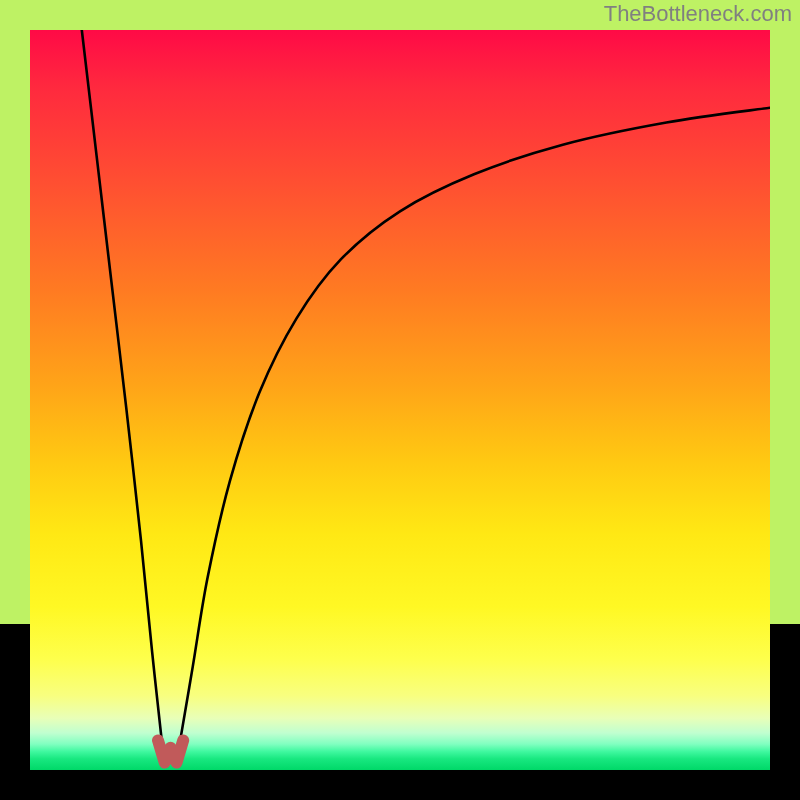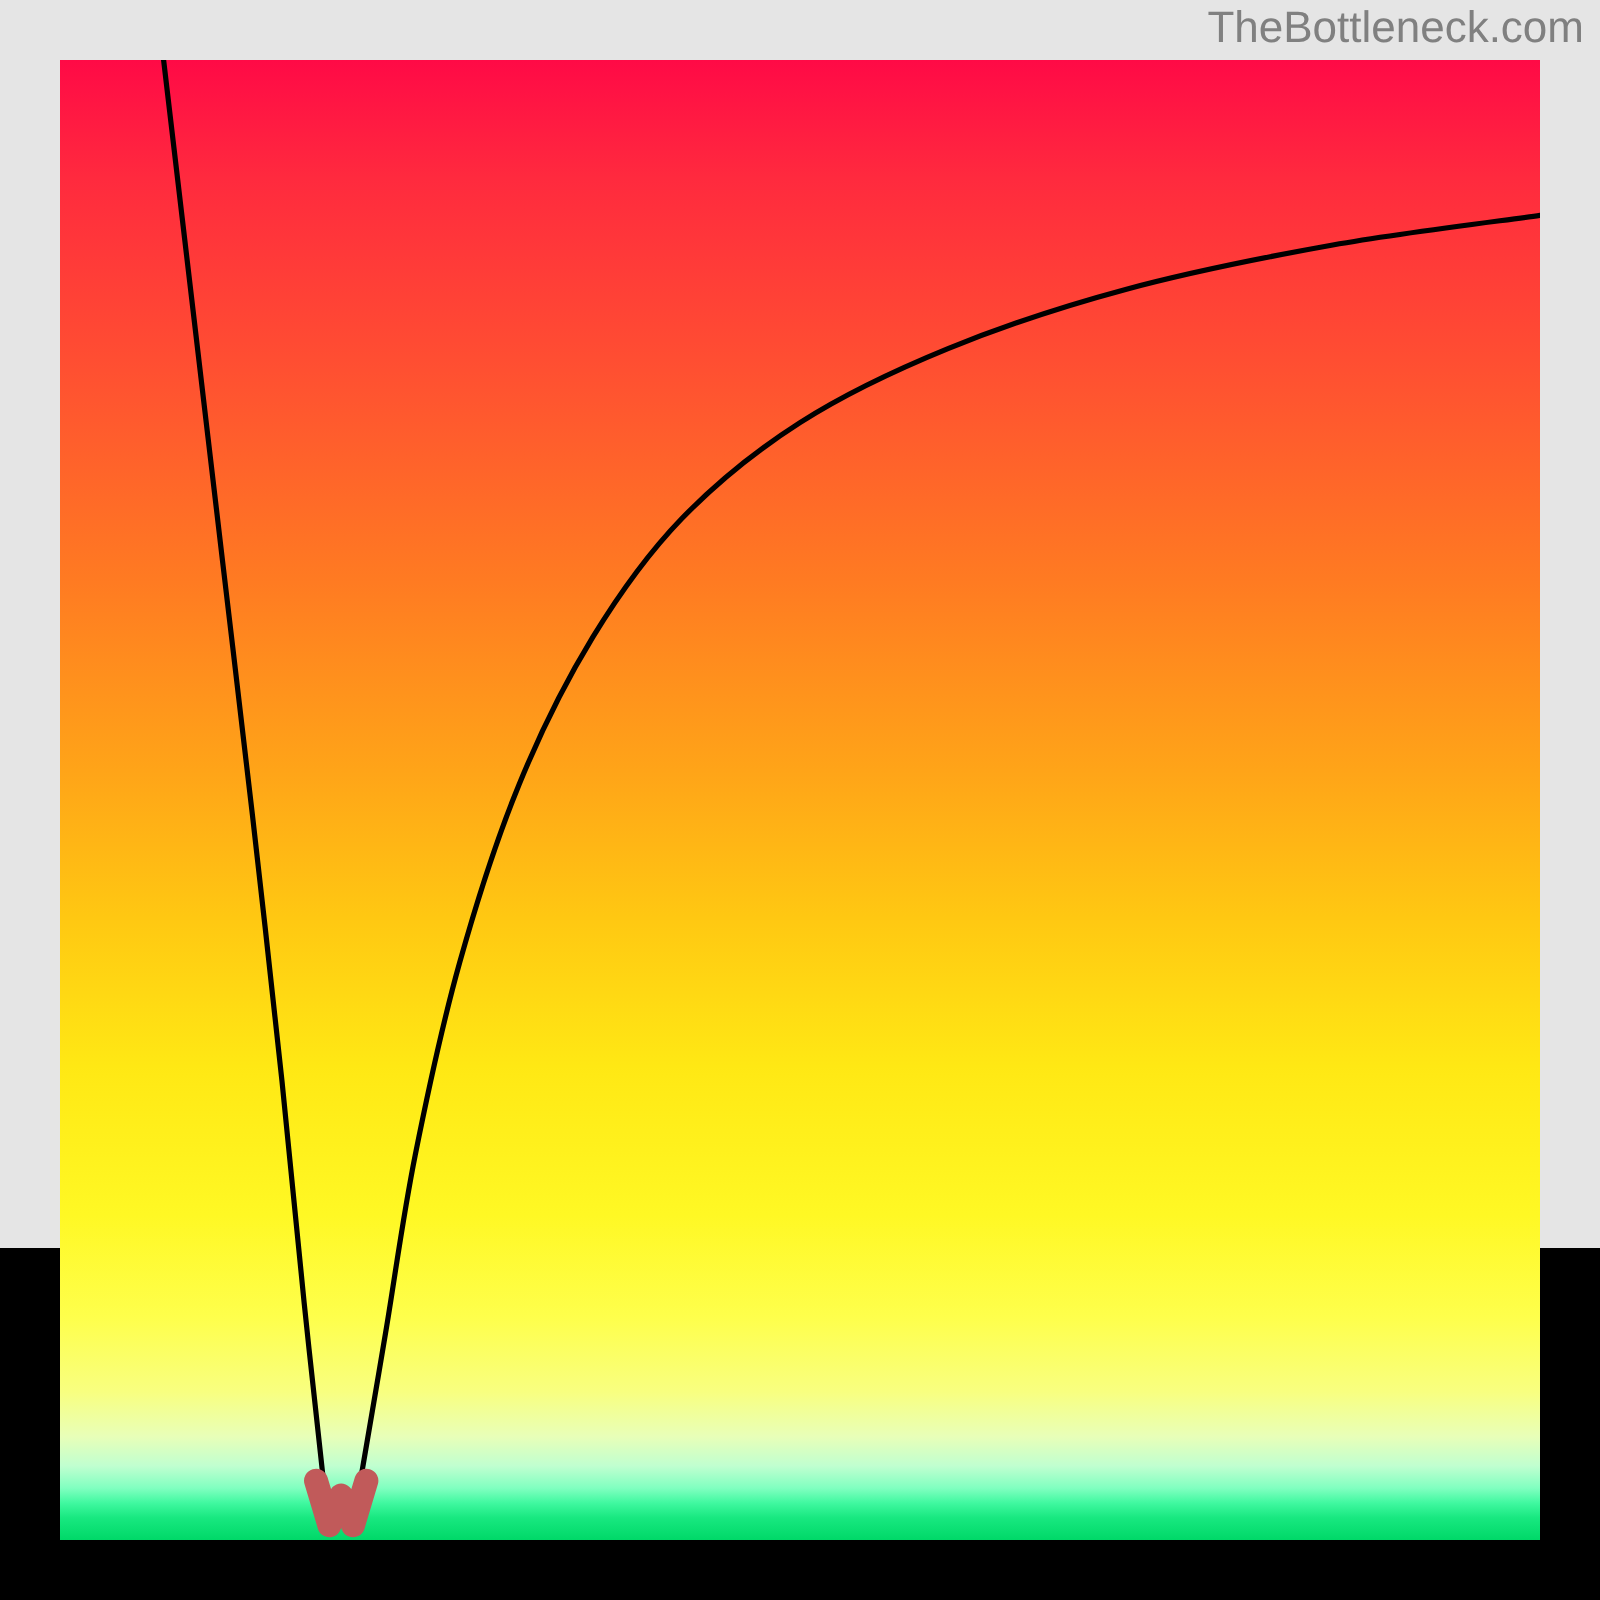--- a/index.html
+++ b/index.html
@@ -9,21 +9,21 @@
     height: 800px;
     background: #000;
     overflow: hidden;
   }
   .frame {
     position: absolute;
     left: 0;
     top: 0;
     width: 800px;
     height: 624px;
-    background: #e5e5e5;
+    background: #bef264;
   }
   .plot {
     position: absolute;
     left: 30px;
     top: 30px;
     width: 740px;
     height: 740px;
     overflow: hidden;
   }
   .gradient {

